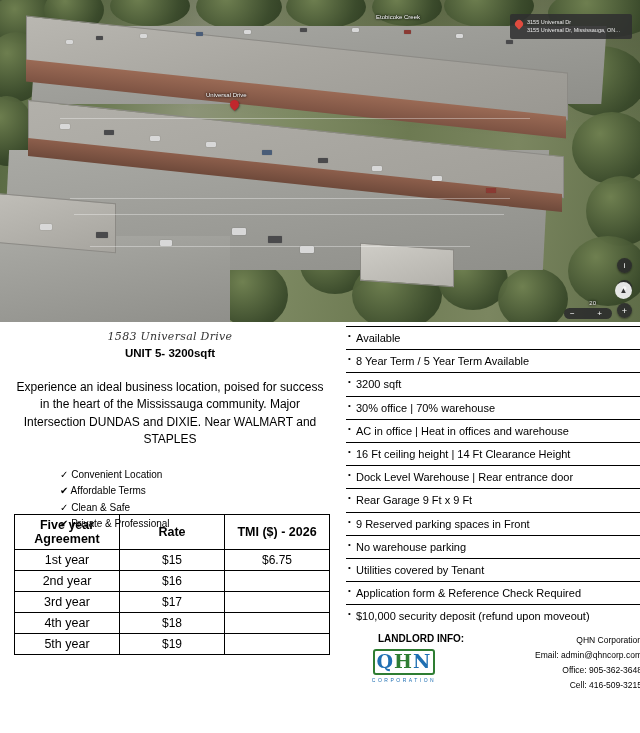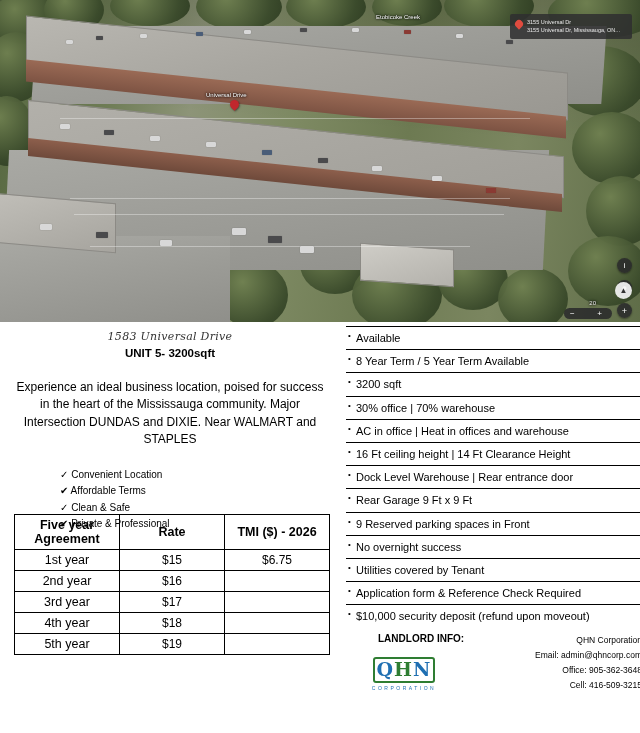--- a/index.html
+++ b/index.html
@@ -252,21 +252,20 @@
     left: 24px;
     top: 16px;
     width: 68px;
     text-align: center;
   }
   .logo-box {
     border: 2px solid #2e7d32;
     border-radius: 3px;
     padding: 1px 2px 2px 2px;
     display: inline-block;
-    margin-top: 8px;
   }
   .logo-text {
     font-family: "DejaVu Serif", serif;
     font-weight: bold;
     font-size: 19px;
     letter-spacing: 1px;
     color: #1f6fb2;
     line-height: 1;
   }
   .logo-text .h { color: #2e7d32; }
@@ -436,21 +435,21 @@
 
     <div class="kf-item">Available</div>
     <div class="kf-item">8 Year Term / 5 Year Term Available</div>
     <div class="kf-item">3200 sqft</div>
     <div class="kf-item">30% office | 70% warehouse</div>
     <div class="kf-item">AC in office | Heat in offices and warehouse</div>
     <div class="kf-item">16 Ft ceiling height | 14 Ft Clearance Height</div>
     <div class="kf-item">Dock Level Warehouse | Rear entrance door</div>
     <div class="kf-item">Rear Garage 9 Ft x 9 Ft</div>
     <div class="kf-item">9 Reserved parking spaces in Front</div>
-    <div class="kf-item">No overnight success</div>
+    <div class="kf-item">No warehouse parking</div>
     <div class="kf-item">Utilities covered by Tenant</div>
     <div class="kf-item">Application form &amp; Reference Check Required</div>
     <div class="kf-item nb">$10,000 security deposit (refund upon moveout)</div>
 
     <div class="landlord">
       <div class="landlord-title">LANDLORD INFO:</div>
       <div class="logo">
         <div class="logo-box">
           <div class="logo-text">Q<span class="h">H</span>N</div>
         </div>

